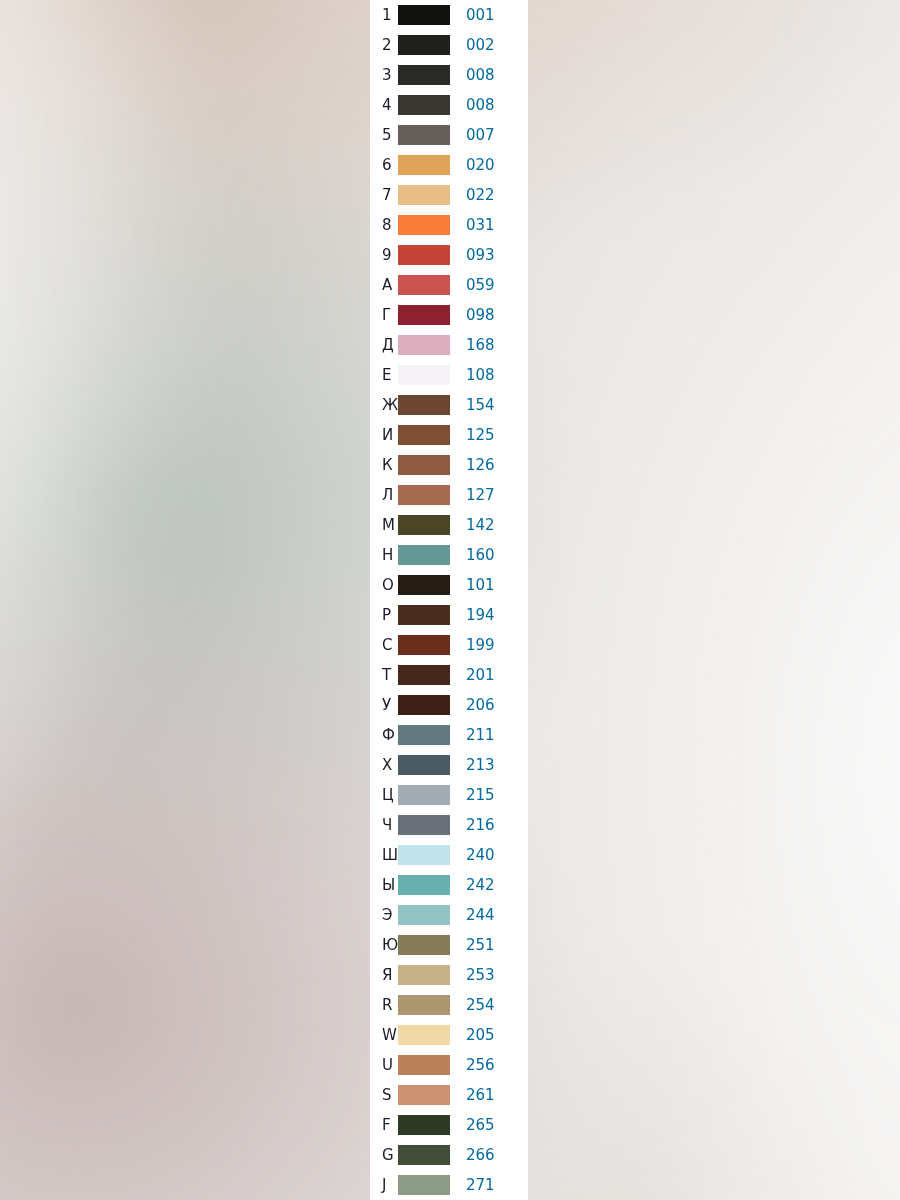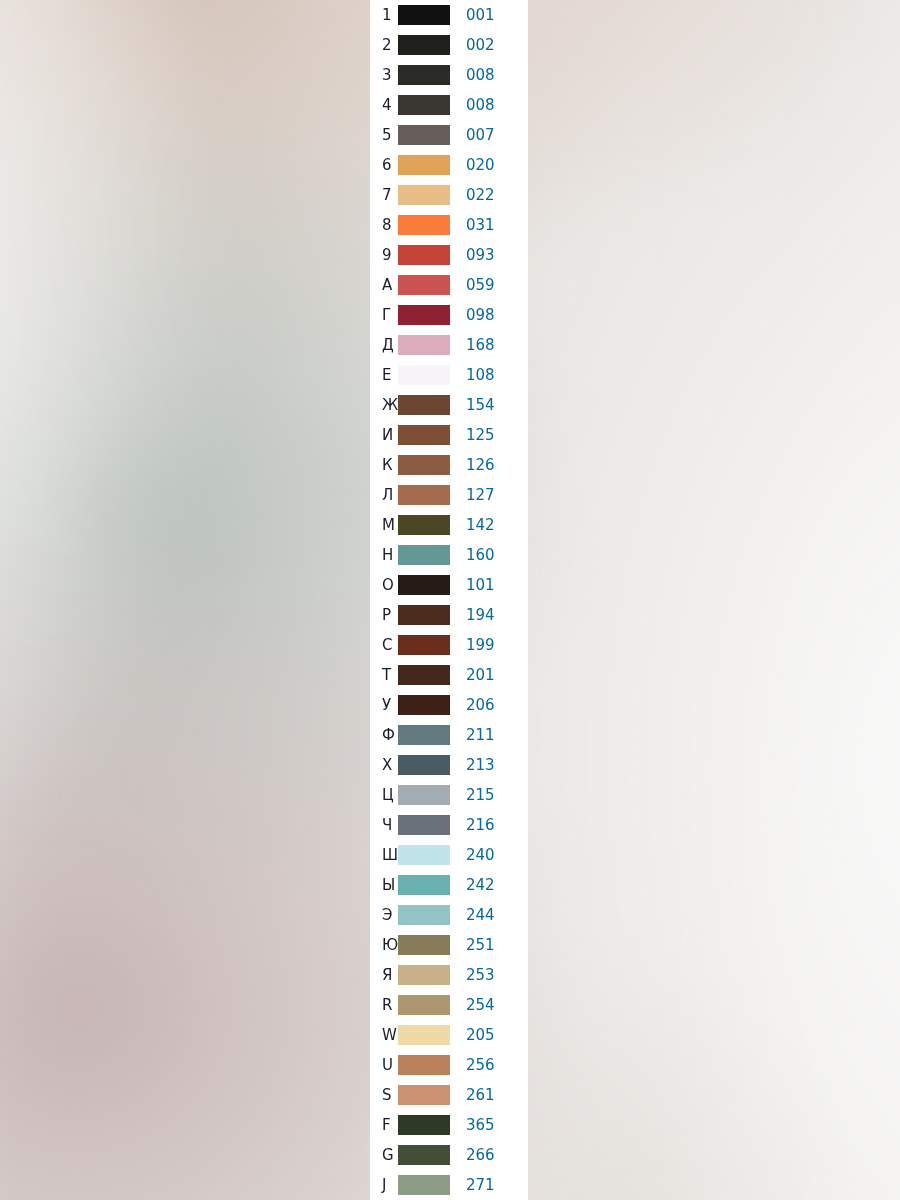--- a/index.html
+++ b/index.html
@@ -324,21 +324,21 @@
           <div class="row-code">256</div>
         </div>
         <div class="legend-row" style="height: 30px;">
           <div class="row-key">S</div>
           <div class="row-swatch" style="background: rgb(202, 146, 112);"></div>
           <div class="row-code">261</div>
         </div>
         <div class="legend-row" style="height: 30px;">
           <div class="row-key">F</div>
           <div class="row-swatch" style="background: rgb(46, 58, 38);"></div>
-          <div class="row-code">365</div>
+          <div class="row-code">265</div>
         </div>
         <div class="legend-row" style="height: 30px;">
           <div class="row-key">G</div>
           <div class="row-swatch" style="background: rgb(67, 78, 58);"></div>
           <div class="row-code">266</div>
         </div>
         <div class="legend-row" style="height: 30px;">
           <div class="row-key">J</div>
           <div class="row-swatch" style="background: rgb(139, 155, 133);"></div>
           <div class="row-code">271</div>

